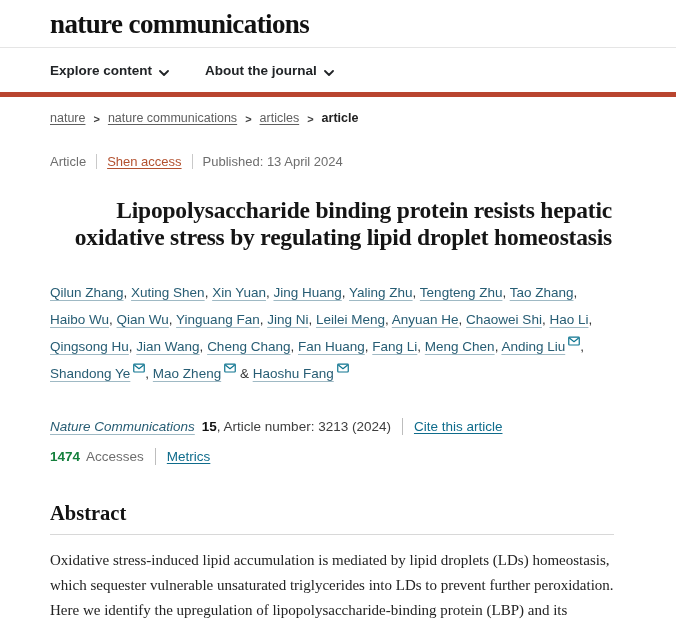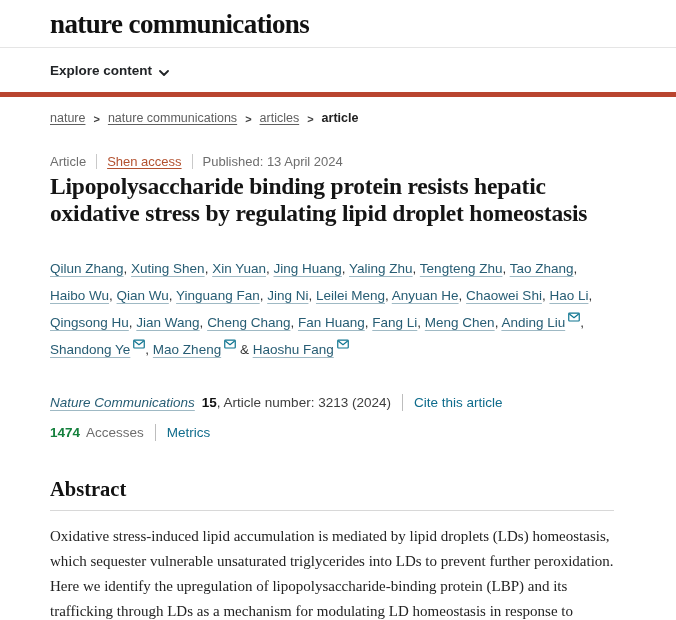--- a/index.html
+++ b/index.html
@@ -80,28 +80,29 @@
     background: #c9c9c9;
     margin: 0 10px;
   }
   .open-access {
     color: #b3512f;
     text-decoration: underline;
     text-underline-offset: 2px;
   }
 
   .article-title {
-    margin-top: 4px;
+    margin-top: 28px;
     max-width: 562px;
     font-family: "Liberation Serif", serif;
     font-weight: 700;
     font-size: 23.5px;
     line-height: 1.16;
     color: #151515;
     letter-spacing: -0.2px;
+    text-align: right;
   }
 
   .author-list {
     margin-top: 27px;
     max-width: 562px;
     font-size: 13.5px;
     line-height: 2.0;
     color: #333;
   }
   .author-link {
@@ -136,20 +137,21 @@
   }
   .journal-volume { font-weight: 700; color: #111; }
   .journal-bar {
     display: inline-block;
     width: 1px; height: 17px;
     background: #bdbdbd;
     margin: 0 11px;
   }
   .teal-link {
     color: #0f6c8c;
+    text-decoration: underline;
     text-underline-offset: 2px;
   }
 
   .metrics-row {
     margin-top: 13px;
     font-size: 13.5px;
     color: #6e6e6e;
     display: flex;
     align-items: center;
   }
@@ -184,20 +186,28 @@
   </div>
   <nav class="nav-row">
     <a class="nav-item">
       <span>Explore content</span>
       <span class="chevron">
         <svg width="10" height="6" viewBox="0 0 10 6">
             <path d="M1 1 L5 5 L9 1" fill="none" stroke="#212427" stroke-width="1.8" stroke-linecap="round" stroke-linejoin="round"></path>
           </svg>
       </span>
     </a>
+    <a class="nav-item">
+      <span>About the journal</span>
+      <span class="chevron">
+        <svg width="10" height="6" viewBox="0 0 10 6">
+            <path d="M1 1 L5 5 L9 1" fill="none" stroke="#212427" stroke-width="1.8" stroke-linecap="round" stroke-linejoin="round"></path>
+          </svg>
+      </span>
+    </a>
   </nav>
   <div class="red-bar"></div>
 </header>
 
 <main class="content">
 
   <nav class="breadcrumb">
     <a>nature</a>
     <span class="crumb-sep">&gt;</span>
     <a>nature communications</a>

